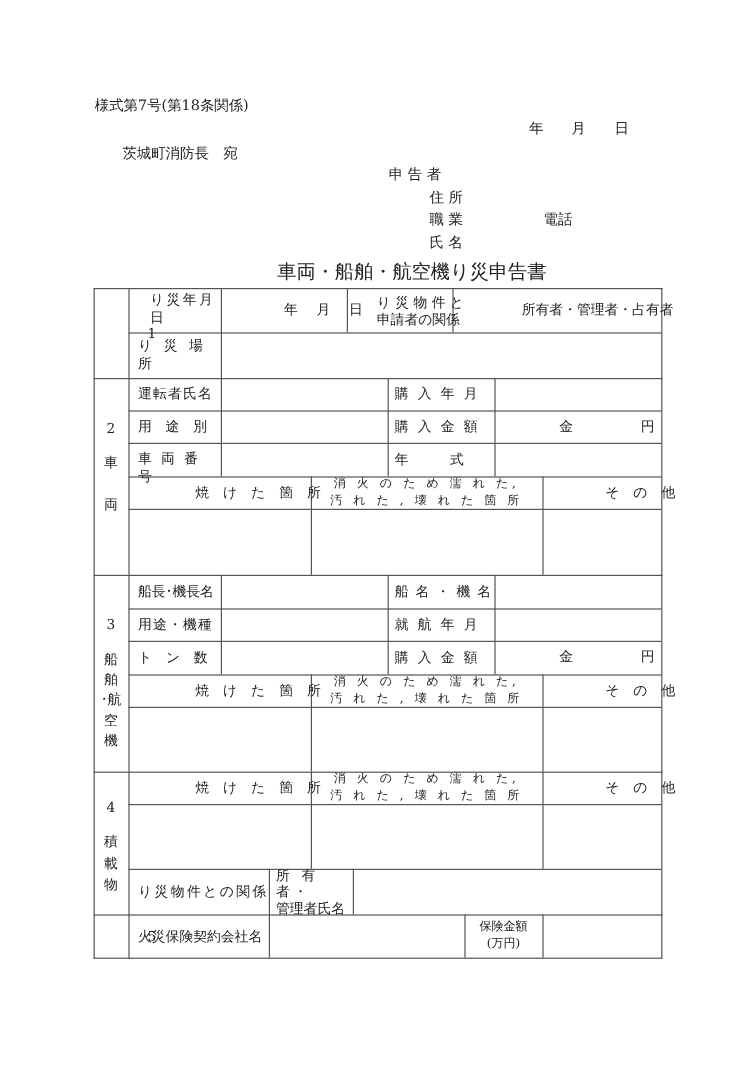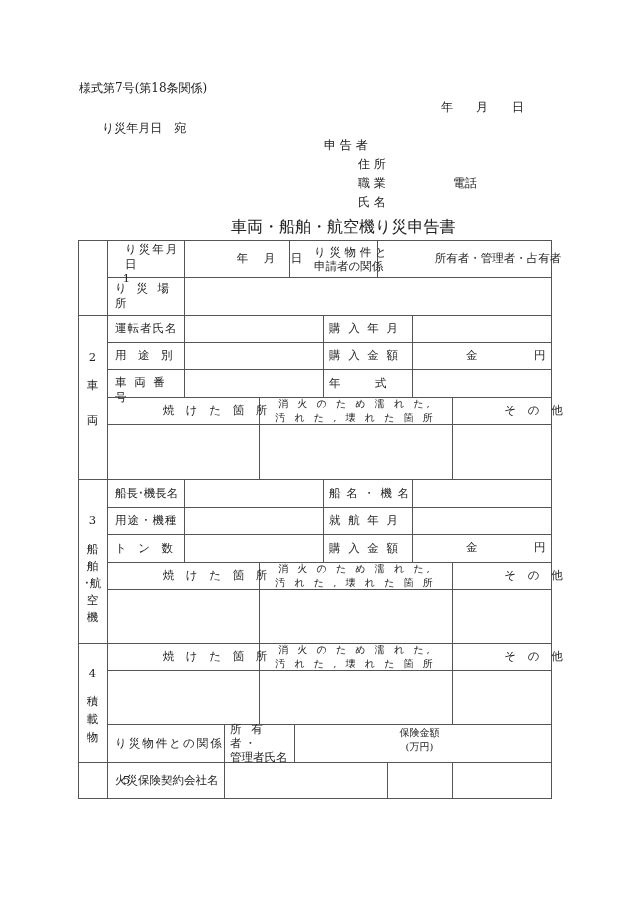--- a/index.html
+++ b/index.html
@@ -17,21 +17,21 @@
   .twoc { flex-direction: column; align-items: center; justify-content: center; line-height: 14px; font-size: 10px; }
   .secnum { position: absolute; display: flex; flex-direction: column; align-items: center; font-size: 11.5px; }
 </style>
 </head>
 <body>
 
 <div class="abs" style="left:79px;top:80px;font-size:12px;">様式第7号(第18条関係)</div>
 <div class="abs" style="left:441px;top:99px;">年</div>
 <div class="abs" style="left:476px;top:99px;">月</div>
 <div class="abs" style="left:512px;top:99px;">日</div>
-<div class="abs" style="left:102px;top:120px;">り災年月日　宛</div>
+<div class="abs" style="left:102px;top:120px;">茨城町消防長　宛</div>
 <div class="abs" style="left:324px;top:137px;">申 告 者</div>
 <div class="abs" style="left:358px;top:156px;">住 所</div>
 <div class="abs" style="left:358px;top:175px;">職 業</div>
 <div class="abs" style="left:453px;top:175px;">電話</div>
 <div class="abs" style="left:358px;top:194px;">氏 名</div>
 <div class="abs" style="left:231px;top:217px;font-size:16px;">車両・船舶・航空機り災申告書</div>
 
 <div>
 
   <div class="line h" style="left:78px;top:240px;width:474px;"></div>
@@ -174,17 +174,17 @@
 <div class="cell l" style="left:107px;top:724px;width:117px;height:38px;padding-left:8px;letter-spacing:2px;">り災物件との関係</div>
 <div class="cell two" style="left:224px;top:724px;width:70px;height:38px;padding-left:6px;">
   <span style="letter-spacing:3px;">所 有 者・</span>
   <span>管理者氏名</span>
 </div>
 <div class="cell" style="left:294px;top:724px;width:257px;height:38px;"></div>
 
 <div class="cell c" style="left:78px;top:762px;width:29px;height:36px;">5</div>
 <div class="cell l" style="left:107px;top:762px;width:117px;height:36px;padding-left:8px;">火災保険契約会社名</div>
 <div class="cell" style="left:224px;top:762px;width:163px;height:36px;"></div>
-<div class="cell twoc" style="left:387px;top:718px;width:65px;height:36px;justify-content:flex-end;">
+<div class="cell twoc" style="left:387px;top:762px;width:65px;height:36px;">
   <span>保険金額</span>
   <span>(万円)</span>
 </div>
 <div class="cell" style="left:452px;top:762px;width:99px;height:36px;"></div>
 
 </body></html>

